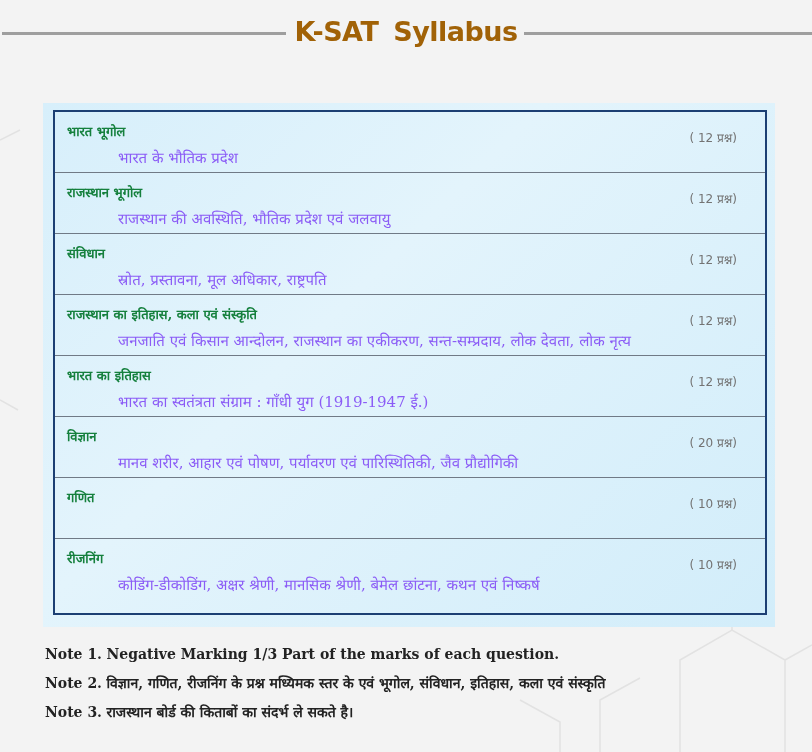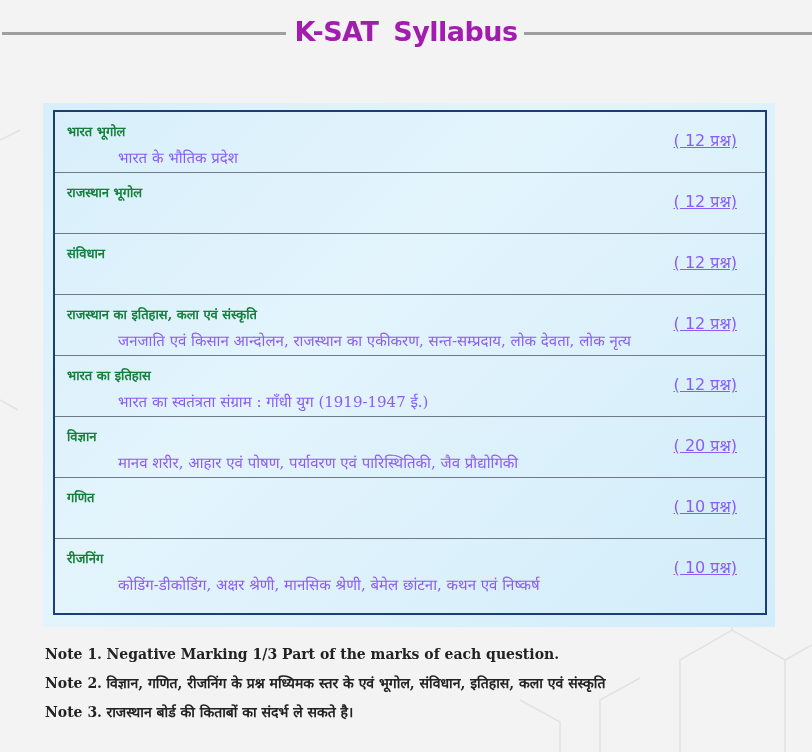--- a/index.html
+++ b/index.html
@@ -36,21 +36,21 @@
     .title-line.right { left: 524px; width: 288px; }
     .title-text {
       position: absolute;
       left: 294px; top: 0;
       width: 224px;
       text-align: center;
       font-family: "DejaVu Sans", sans-serif;
       font-weight: bold;
       font-size: 27px;
       letter-spacing: -0.5px;
-      color: #a21caf;
+      color: #a16207;
       line-height: 40px;
       word-spacing: 6px;
     }
     .panel {
       position: absolute;
       left: 43px; top: 103px;
       width: 732px; height: 524px;
       background: linear-gradient(135deg, #d7effb 0%, #e3f4fc 40%, #d2edfa 100%);
     }
     .tab {
@@ -107,23 +107,22 @@
       left: 63px; top: 35px;
       font-family: "DejaVu Serif", serif;
       font-size: 15px;
       color: #8b5cf6;
       white-space: nowrap;
     }
     .count {
       position: absolute;
       right: 28px; top: 17px;
       font-family: "DejaVu Sans", sans-serif;
-      font-size: 16px;
-      color: #8b5cf6;
-      text-decoration: underline;
+      font-size: 12px;
+      color: #737373;
     }
     .notes {
       position: absolute;
       left: 45px; top: 640px;
       width: 740px;
       font-family: "DejaVu Serif", serif;
       font-size: 14px;
       color: #222;
     }
     .note {
@@ -165,24 +164,26 @@
 <div class="panel"></div>
 
 <div class="table-box">
   <div class="row">
     <div class="subject">भारत भूगोल</div>
     <div class="topics">भारत के भौतिक प्रदेश</div>
     <div class="count">( 12 प्रश्न)</div>
   </div>
   <div class="row">
     <div class="subject">राजस्थान भूगोल</div>
+    <div class="topics">राजस्थान की अवस्थिति, भौतिक प्रदेश एवं जलवायु</div>
     <div class="count">( 12 प्रश्न)</div>
   </div>
   <div class="row">
     <div class="subject">संविधान</div>
+    <div class="topics">स्रोत, प्रस्तावना, मूल अधिकार, राष्ट्रपति</div>
     <div class="count">( 12 प्रश्न)</div>
   </div>
   <div class="row">
     <div class="subject">राजस्थान का इतिहास, कला एवं संस्कृति</div>
     <div class="topics">जनजाति एवं किसान आन्दोलन, राजस्थान का एकीकरण, सन्त-सम्प्रदाय, लोक देवता, लोक नृत्य</div>
     <div class="count">( 12 प्रश्न)</div>
   </div>
   <div class="row">
     <div class="subject">भारत का इतिहास</div>
     <div class="topics">भारत का स्वतंत्रता संग्राम : गाँधी युग (1919-1947 ई.)</div>

